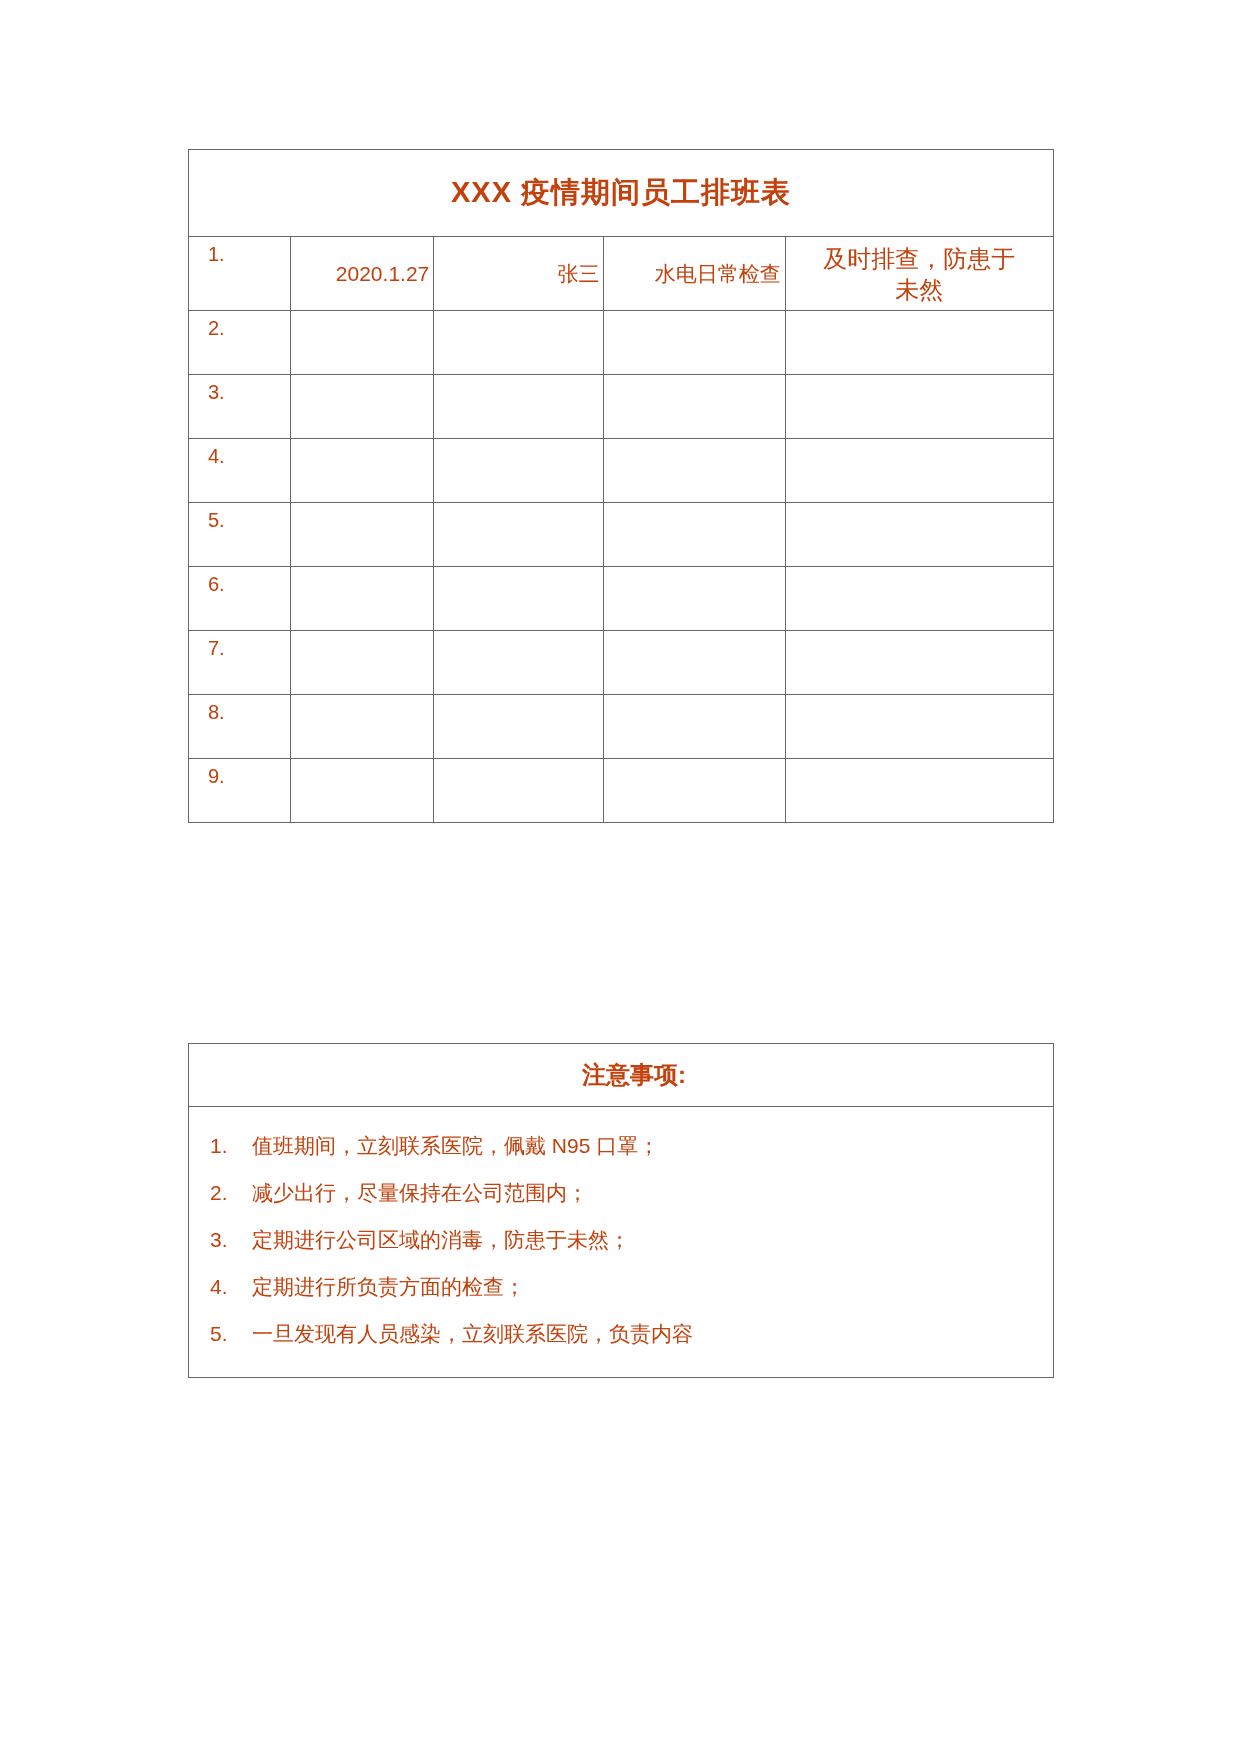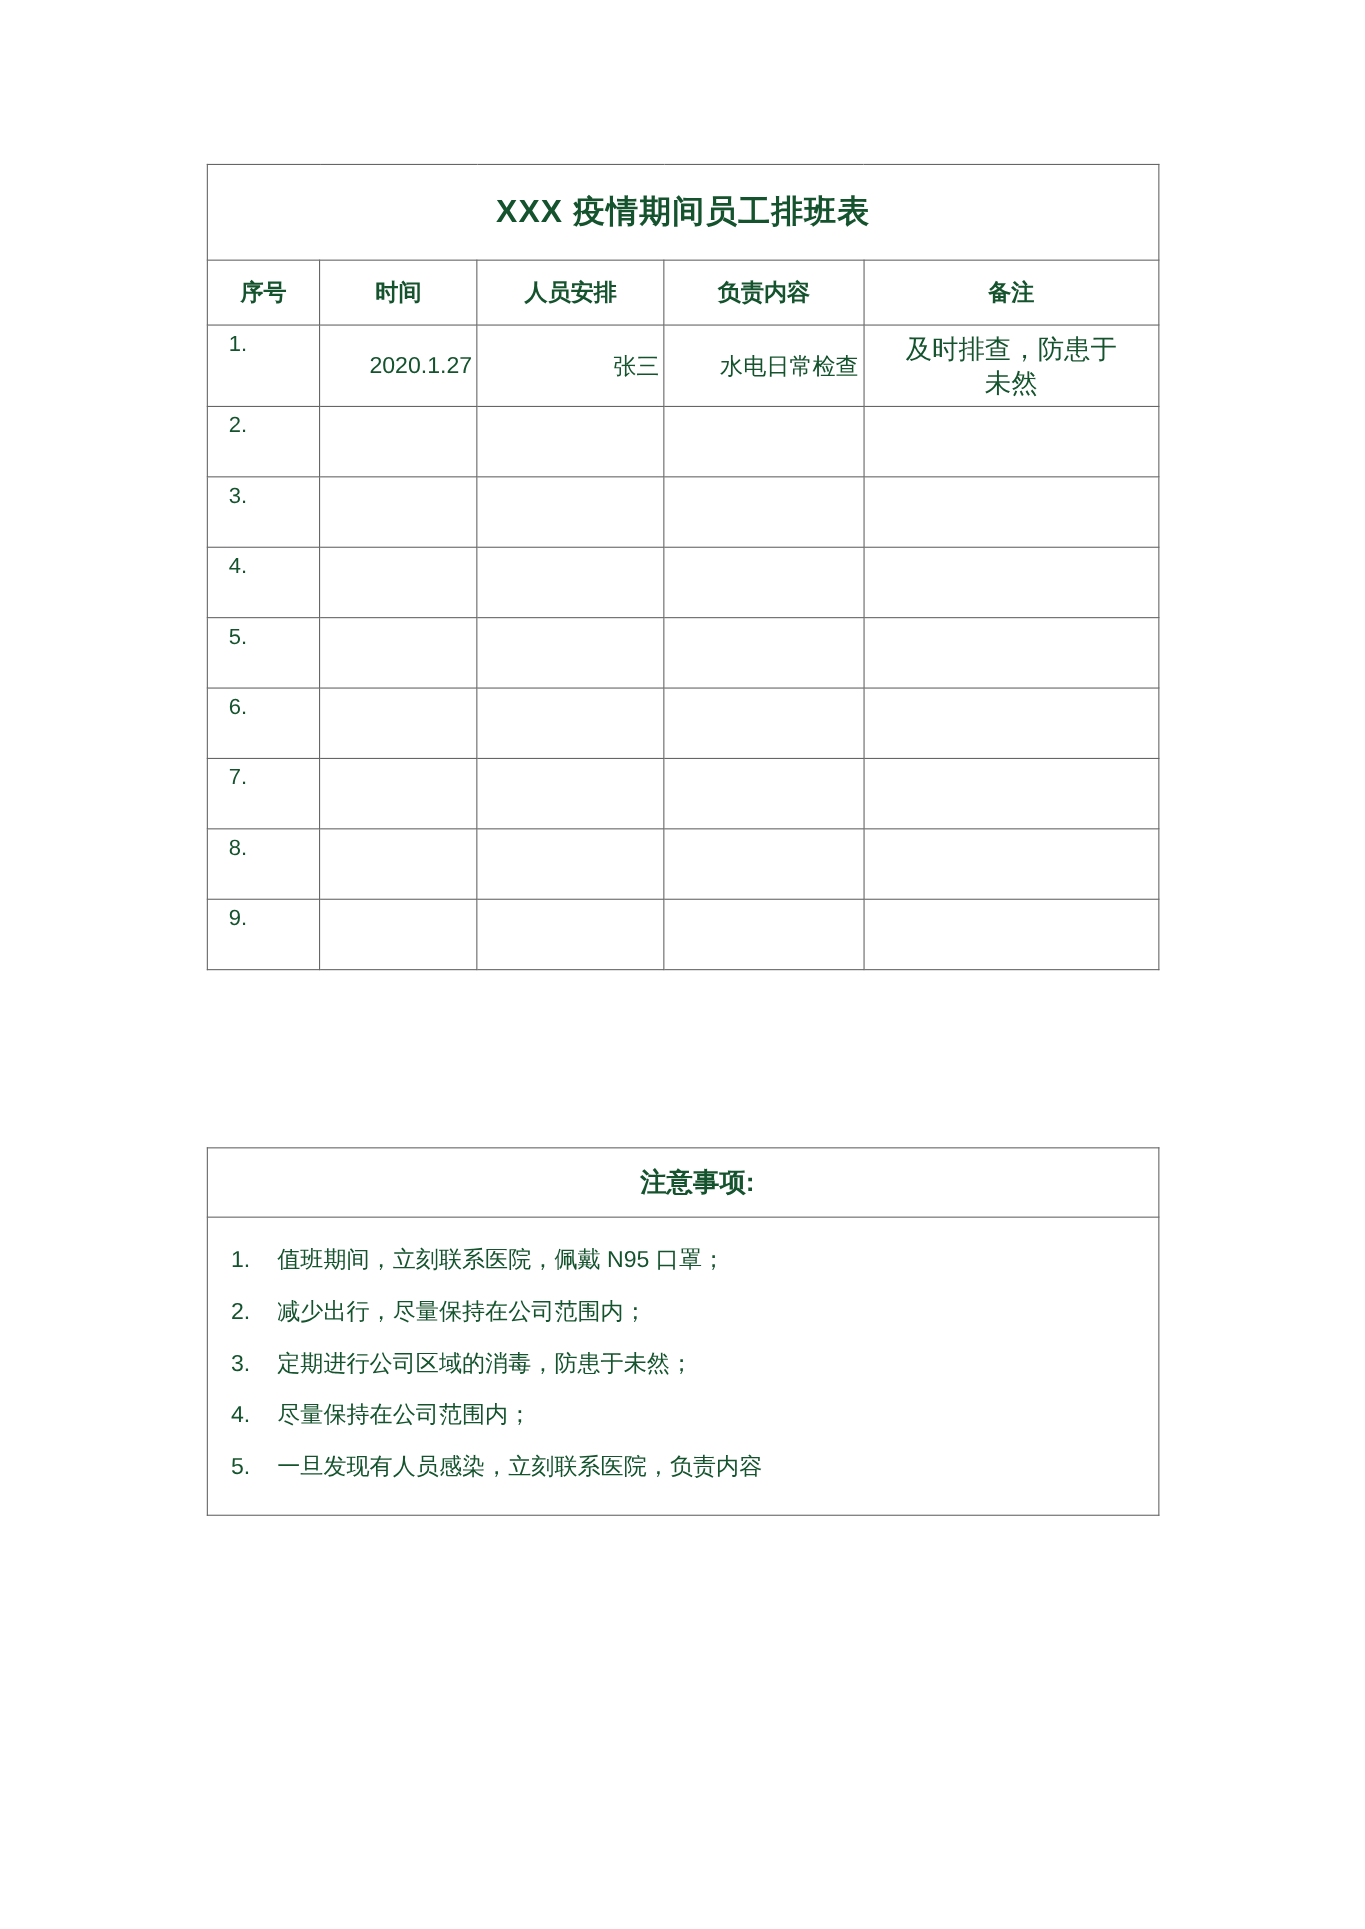--- a/index.html
+++ b/index.html
@@ -6,21 +6,21 @@
     margin: 0;
     padding: 0;
     background: #ffffff;
   }
   .page {
     position: relative;
     width: 1133px;
     height: 1754px;
     background: #ffffff;
     font-family: "Liberation Sans", "DejaVu Sans", sans-serif;
-    color: #14532d;
+    color: #c2410c;
     overflow: hidden;
   }
   table.doc-table {
     position: absolute;
     left: 188px;
     top: 149px;
     width: 866px;
     table-layout: fixed;
     border-collapse: collapse;
   }
@@ -103,27 +103,20 @@
       <col style="width:102px">
       <col style="width:143px">
       <col style="width:170px">
       <col style="width:181px">
       <col style="width:268px">
     </colgroup>
     <tbody>
       <tr>
         <td class="title-cell" colspan="5">XXX 疫情期间员工排班表</td>
       </tr>
-      <tr class="header-row">
-        <th>序号</th>
-        <th>时间</th>
-        <th>人员安排</th>
-        <th>负责内容</th>
-        <th>备注</th>
-      </tr>
 
     <tr class="row-filled">
           <td class="col-num">1.</td>
           <td class="col-time">2020.1.27</td>
           <td class="col-person">张三</td>
           <td class="col-duty">水电日常检查</td>
           <td class="col-remark">及时排查，防患于未然</td>
         </tr>
         <tr class="row-empty">
           <td class="col-num">2.</td>
@@ -199,21 +192,21 @@
             <div class="note-item">
               <span class="note-num">2.</span>
               <span class="note-text">减少出行，尽量保持在公司范围内；</span>
             </div>
             <div class="note-item">
               <span class="note-num">3.</span>
               <span class="note-text">定期进行公司区域的消毒，防患于未然；</span>
             </div>
             <div class="note-item">
               <span class="note-num">4.</span>
-              <span class="note-text">尽量保持在公司范围内；</span>
+              <span class="note-text">定期进行所负责方面的检查；</span>
             </div>
             <div class="note-item">
               <span class="note-num">5.</span>
               <span class="note-text">一旦发现有人员感染，立刻联系医院，负责内容</span>
             </div>
           </td>
       </tr>
     </tbody>
   </table>
 </div>

